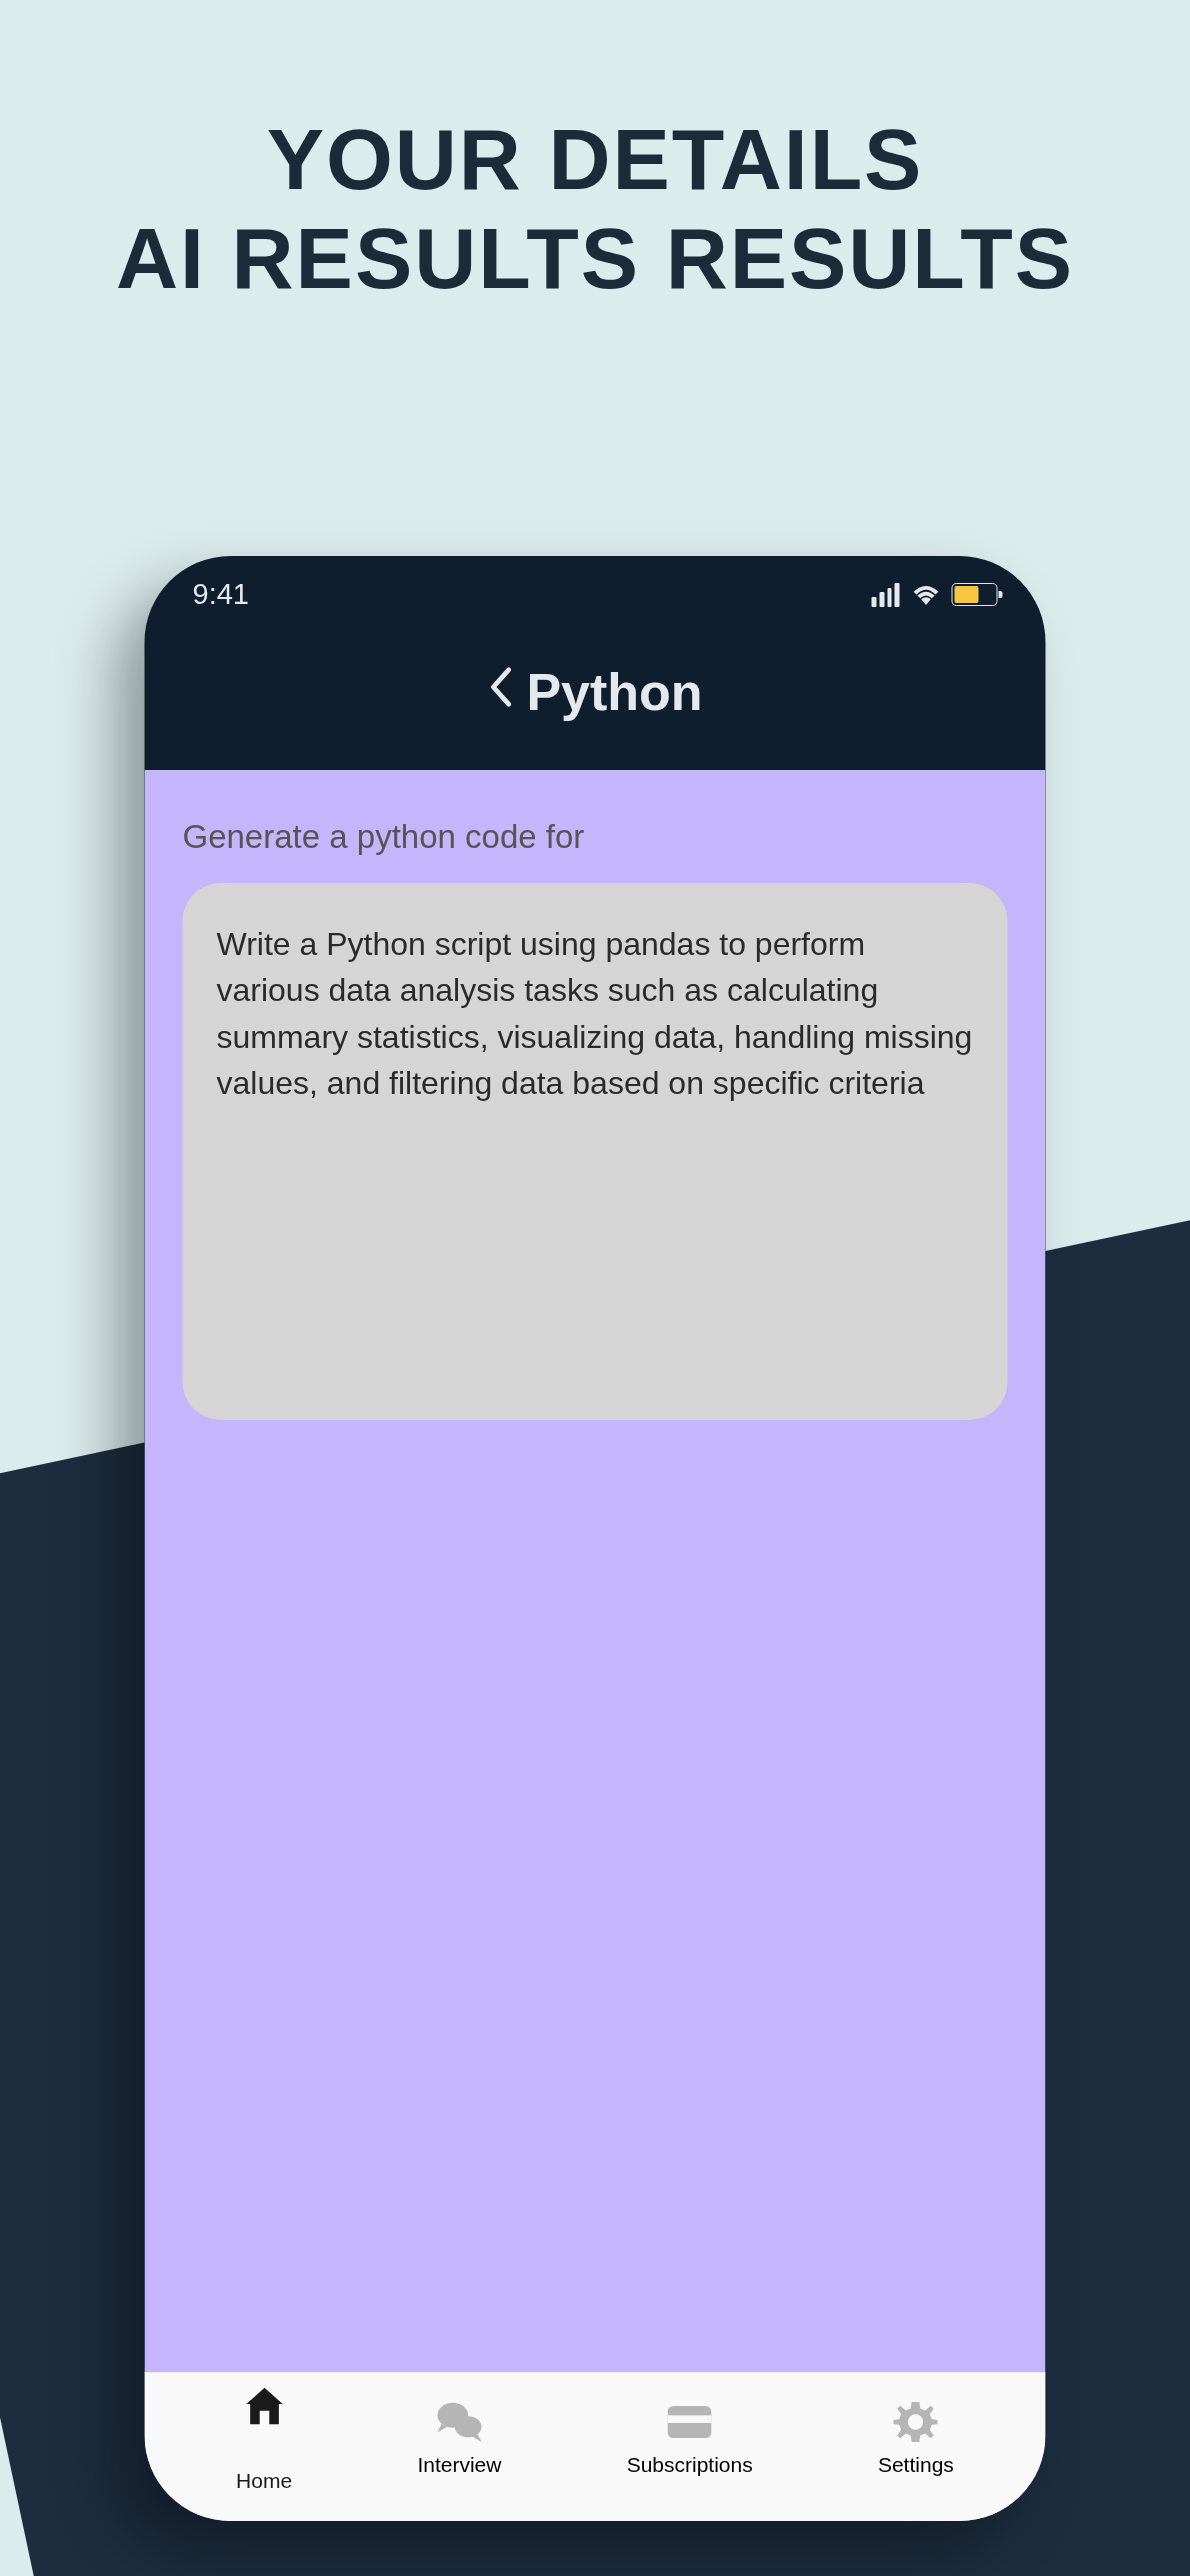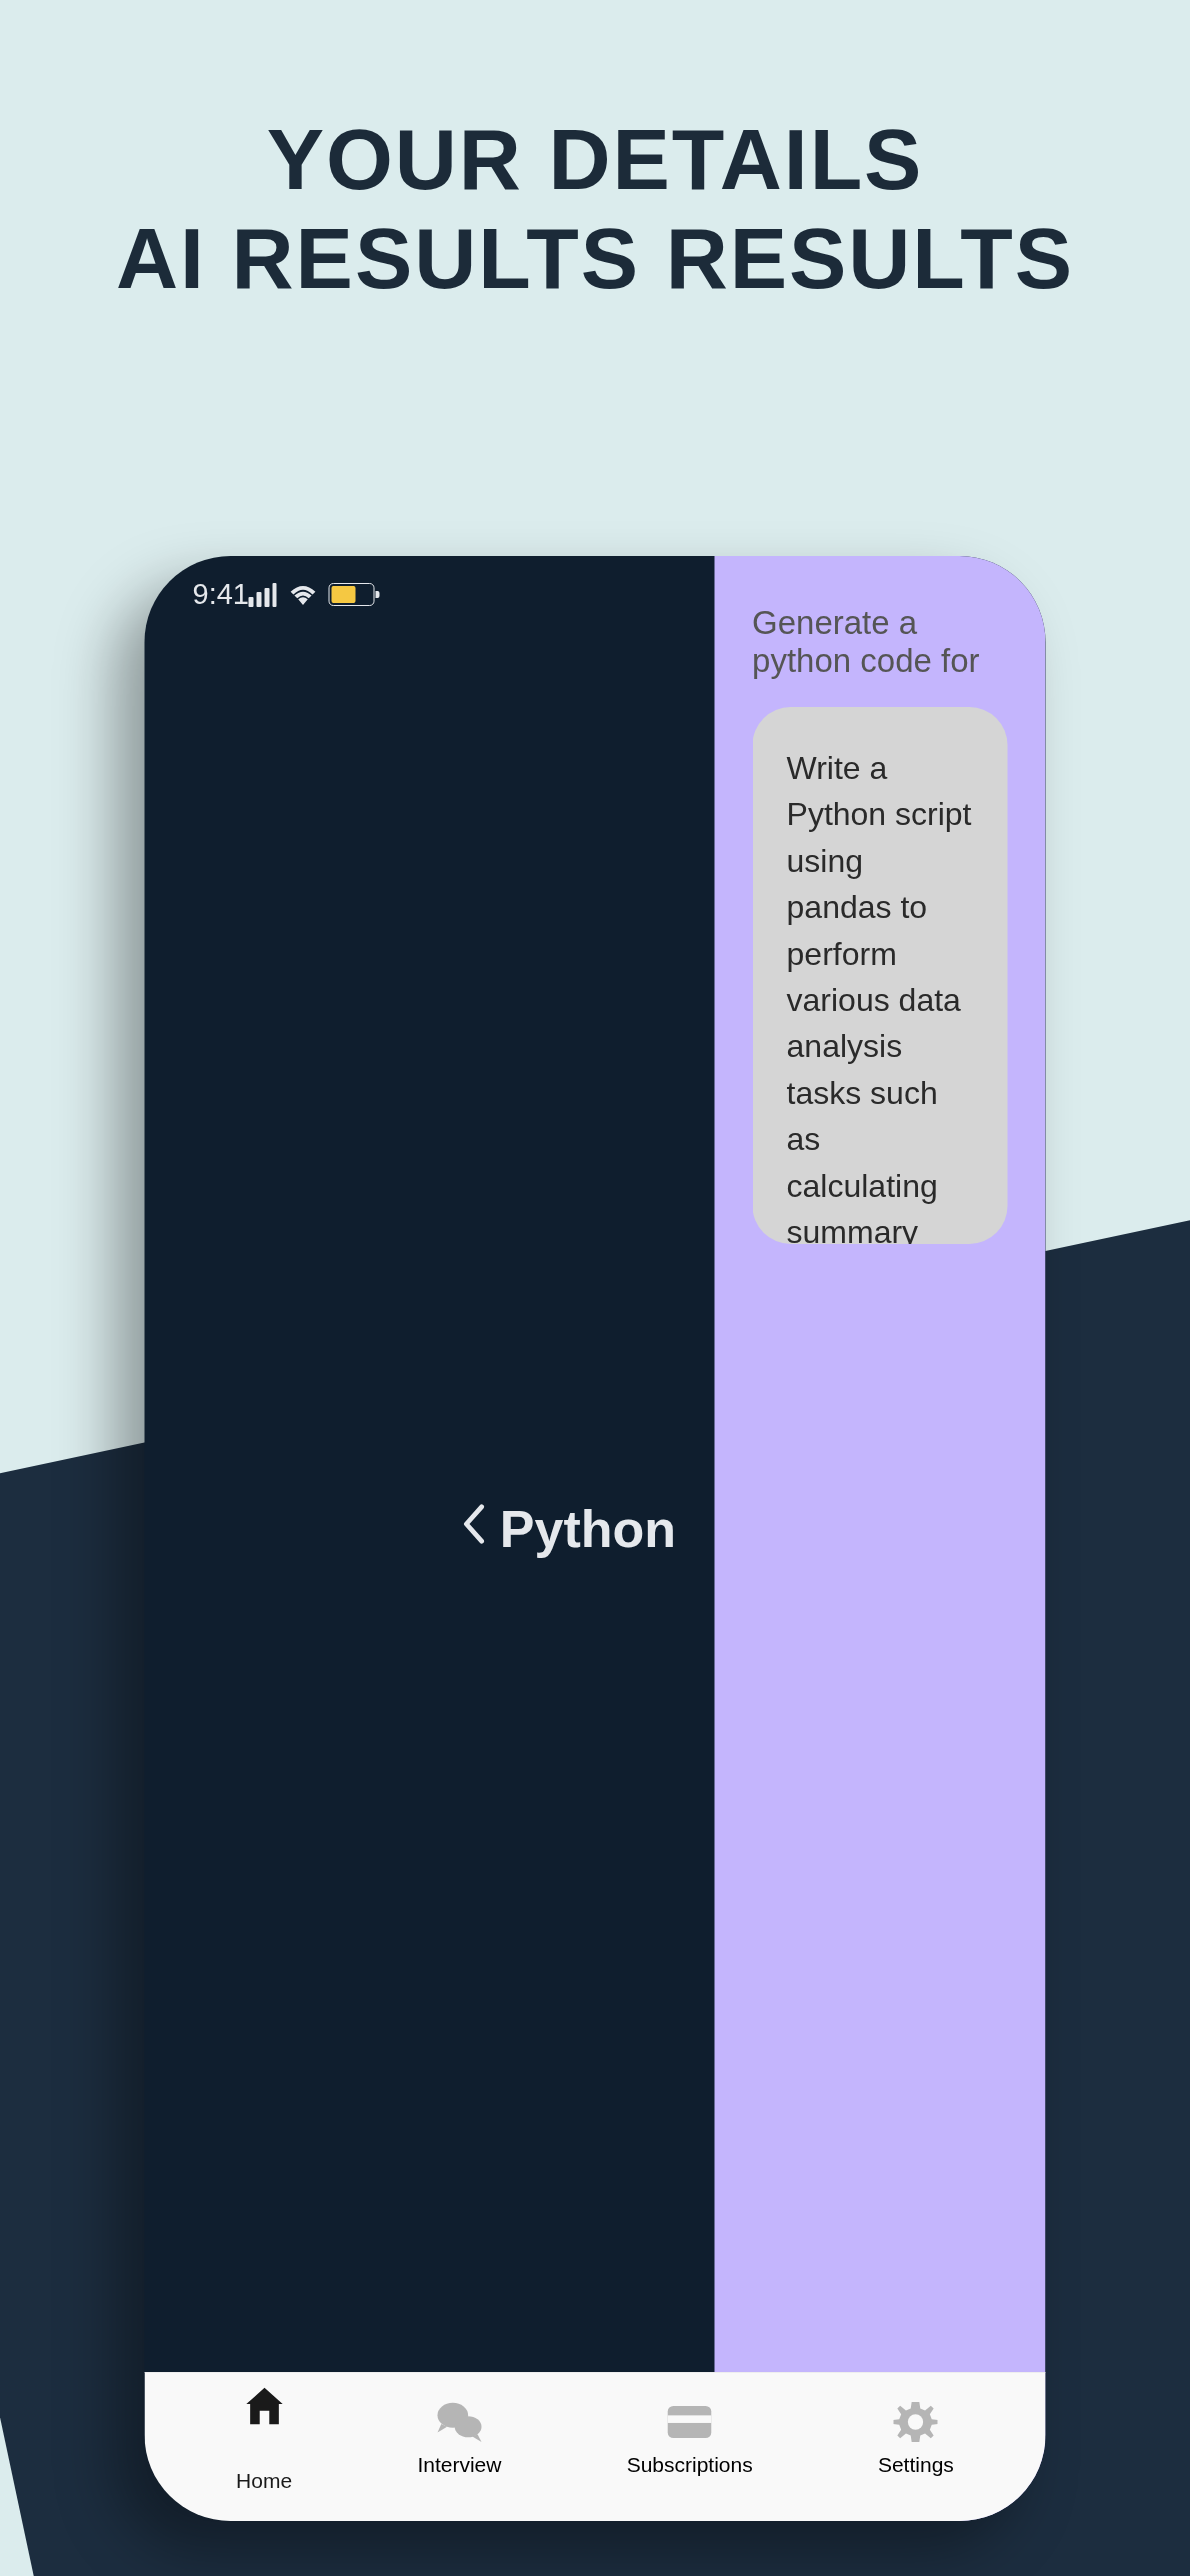--- a/index.html
+++ b/index.html
@@ -64,21 +64,21 @@
     overflow: hidden;
     position: relative;
   }
   .phone-inner {
     position: absolute;
     top: 0;
     left: 0;
     right: 0;
     bottom: 0;
     display: flex;
-    flex-direction: row;
+    flex-direction: column;
   }
   .status-bar {
     height: 77px;
     display: flex;
     align-items: center;
     justify-content: space-between;
     padding: 0 48px;
     color: #e5e8ec;
     font-size: 29px;
     font-weight: 500;
@@ -127,20 +127,21 @@
     width: 60%;
     height: 100%;
     background: #f5c842;
     border-radius: 1.9px;
   }
   .nav-header {
     display: flex;
     align-items: center;
     gap: 12px;
     padding: 29px 38px 48px 38px;
+    justify-content: center;
   }
   .back-arrow {
     color: #e5e8ec;
     font-size: 46px;
     cursor: pointer;
   }
   .nav-title {
     color: #e5e8ec;
     font-size: 52px;
     font-weight: 600;

